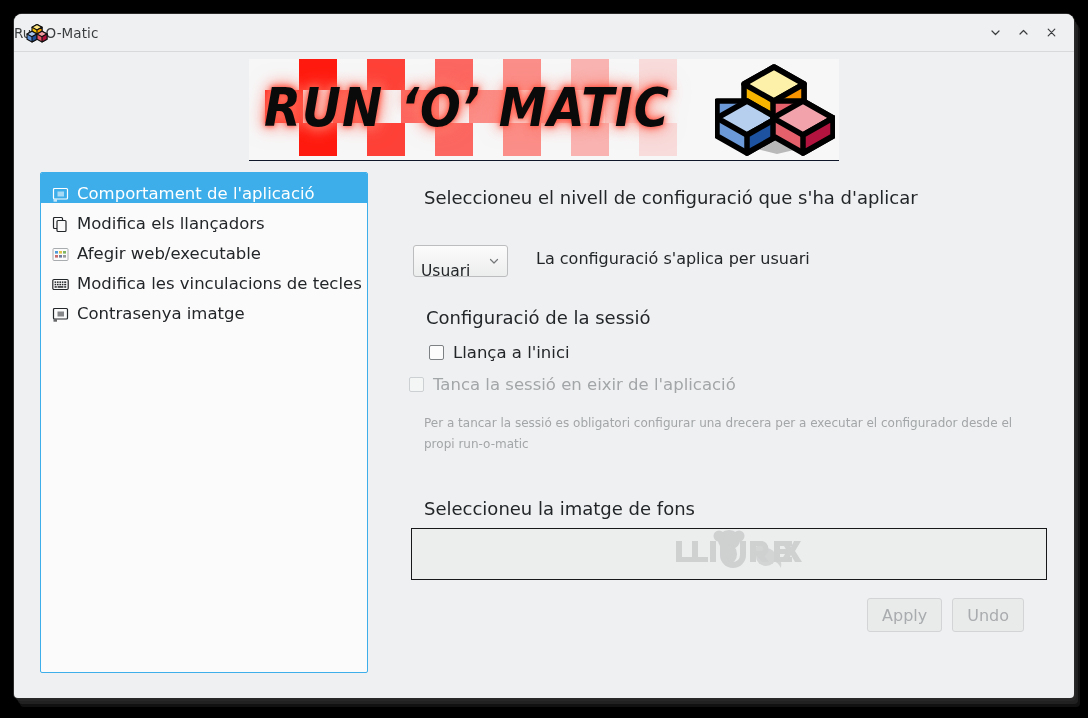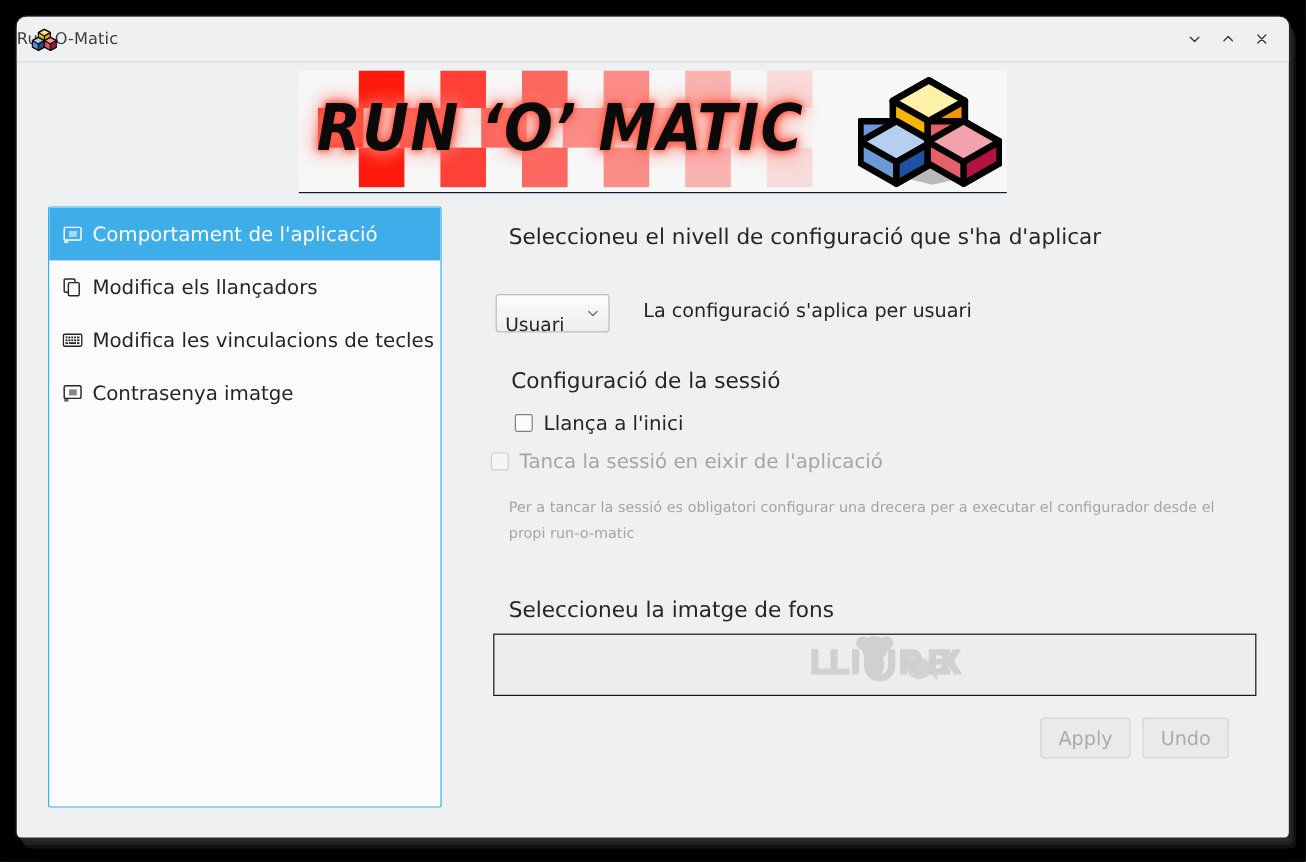--- a/index.html
+++ b/index.html
@@ -136,22 +136,22 @@
     top: 11px;
     width: 326px;
     height: 499px;
     background: #fbfbfb;
     border: 1px solid #3daee9;
     border-radius: 2px;
     overflow: hidden;
   }
   .side-item {
     display: flex;
-    align-items: center;
-    height: 44px;
+    align-items: flex-end;
+    height: 30px;
     padding: 0 0 0 10px;
     gap: 8px;
     font-size: 16.5px;
     color: #232629;
     cursor: pointer;
   }
   .side-item.sel {
     background: #3daee9;
     color: #ffffff;
   }
@@ -405,20 +405,34 @@
               <svg width="17" height="17" viewBox="0 0 17 17">
                 <rect x="1.5" y="1.5" width="9" height="11" rx="1" fill="none" stroke="currentColor" stroke-width="1.2"></rect>
                 <rect x="5" y="4.5" width="9" height="11" rx="1" fill="#fafafa" stroke="currentColor" stroke-width="1.2"></rect>
               </svg>
             </span>
             <span class="side-lbl">Modifica els llançadors</span>
           </div>
           <div class="side-item">
             <span class="side-ico">
               <svg width="17" height="17" viewBox="0 0 17 17">
+                <rect x="1" y="2.5" width="15" height="12" rx="1" fill="#fbfbfb" stroke="#a9acae" stroke-width="1"></rect>
+                <rect x="3" y="5" width="3" height="2.6" fill="#4f9ad8"></rect>
+                <rect x="7" y="5" width="3" height="2.6" fill="#e0c44a"></rect>
+                <rect x="11" y="5" width="3" height="2.6" fill="#7fb563"></rect>
+                <rect x="3" y="9" width="3" height="2.6" fill="#c76a6a"></rect>
+                <rect x="7" y="9" width="3" height="2.6" fill="#6f7c9e"></rect>
+                <rect x="11" y="9" width="3" height="2.6" fill="#9a9a9a"></rect>
+              </svg>
+            </span>
+            <span class="side-lbl">Afegir web/executable</span>
+          </div>
+          <div class="side-item">
+            <span class="side-ico">
+              <svg width="17" height="17" viewBox="0 0 17 17">
                 <rect x="0.8" y="3.5" width="15.4" height="10" rx="1.2" fill="none" stroke="currentColor" stroke-width="1.2"></rect>
                 <g fill="currentColor">
                   <rect x="2.6" y="5.4" width="1.6" height="1.5"></rect>
                   <rect x="5" y="5.4" width="1.6" height="1.5"></rect>
                   <rect x="7.4" y="5.4" width="1.6" height="1.5"></rect>
                   <rect x="9.8" y="5.4" width="1.6" height="1.5"></rect>
                   <rect x="12.2" y="5.4" width="2" height="1.5"></rect>
                   <rect x="2.6" y="7.8" width="1.6" height="1.5"></rect>
                   <rect x="5" y="7.8" width="1.6" height="1.5"></rect>
                   <rect x="7.4" y="7.8" width="1.6" height="1.5"></rect>

